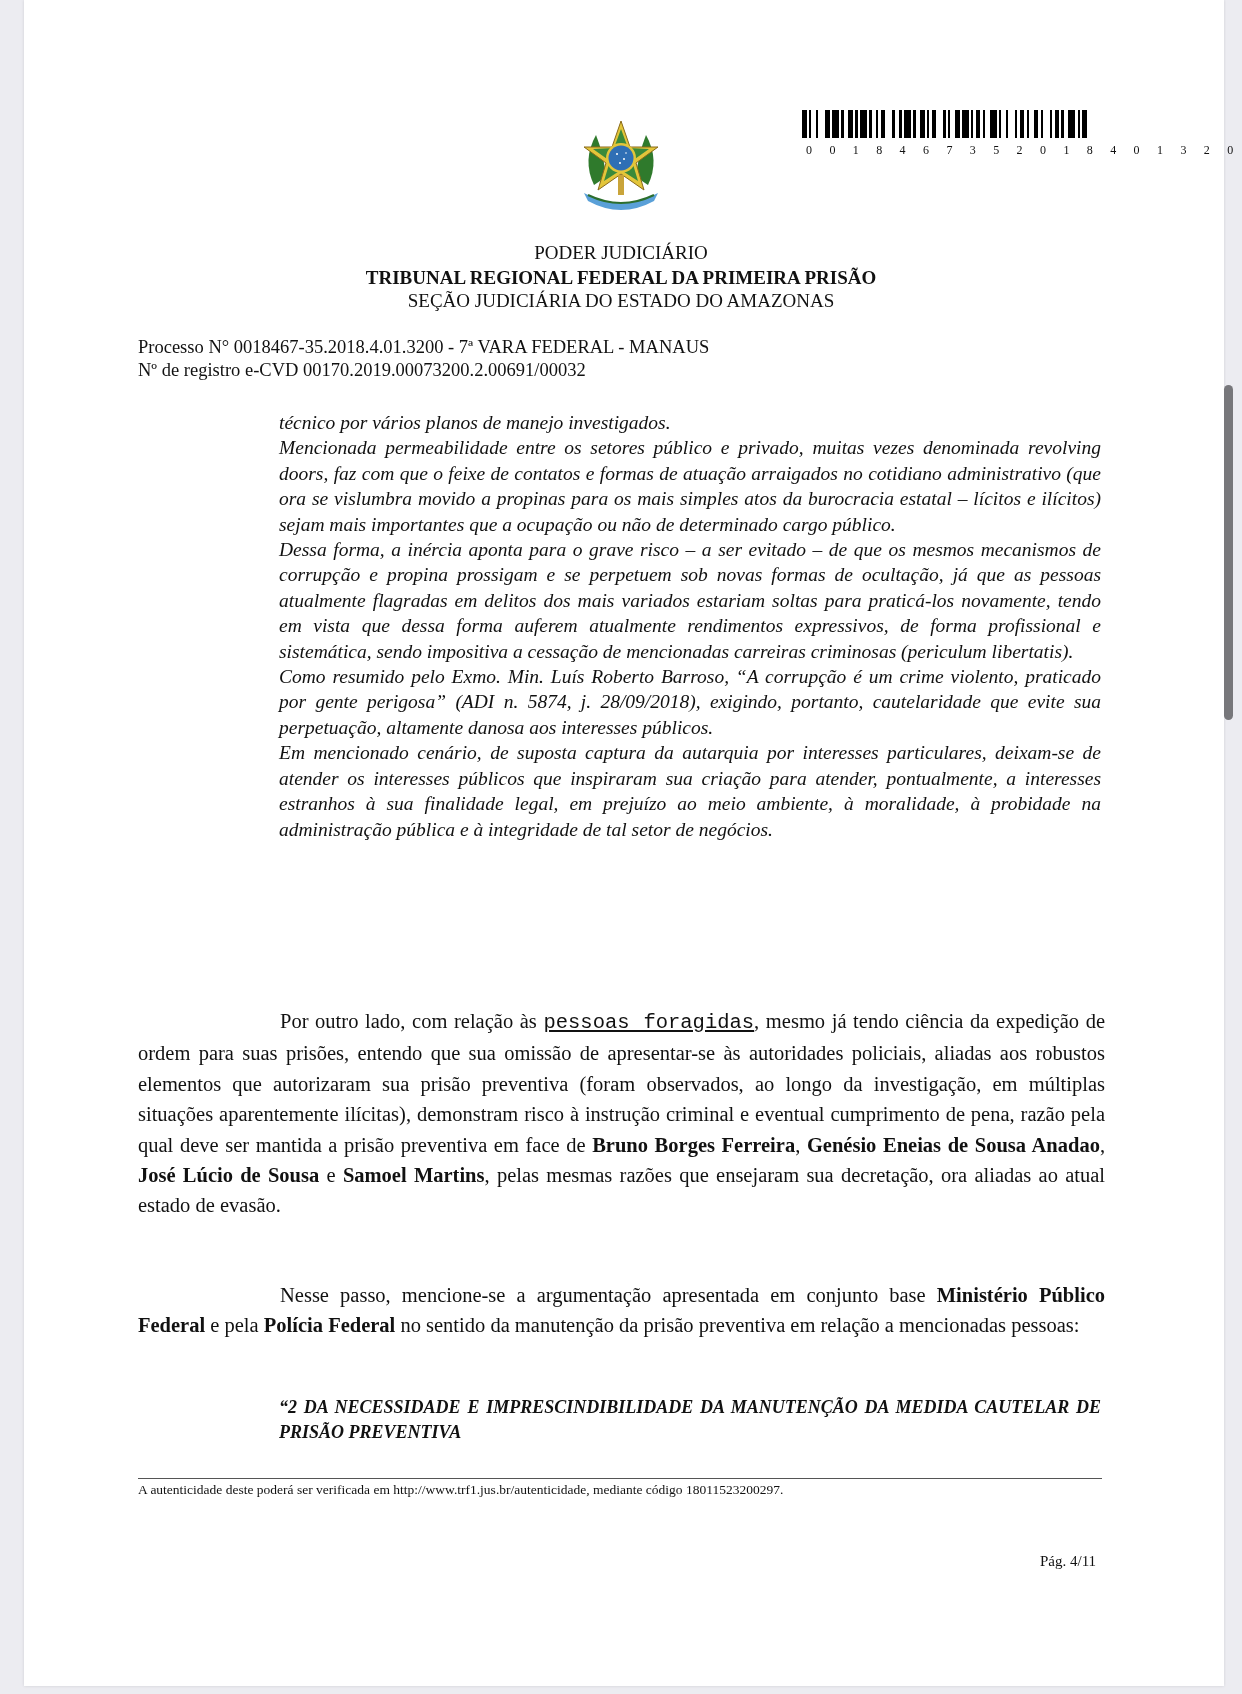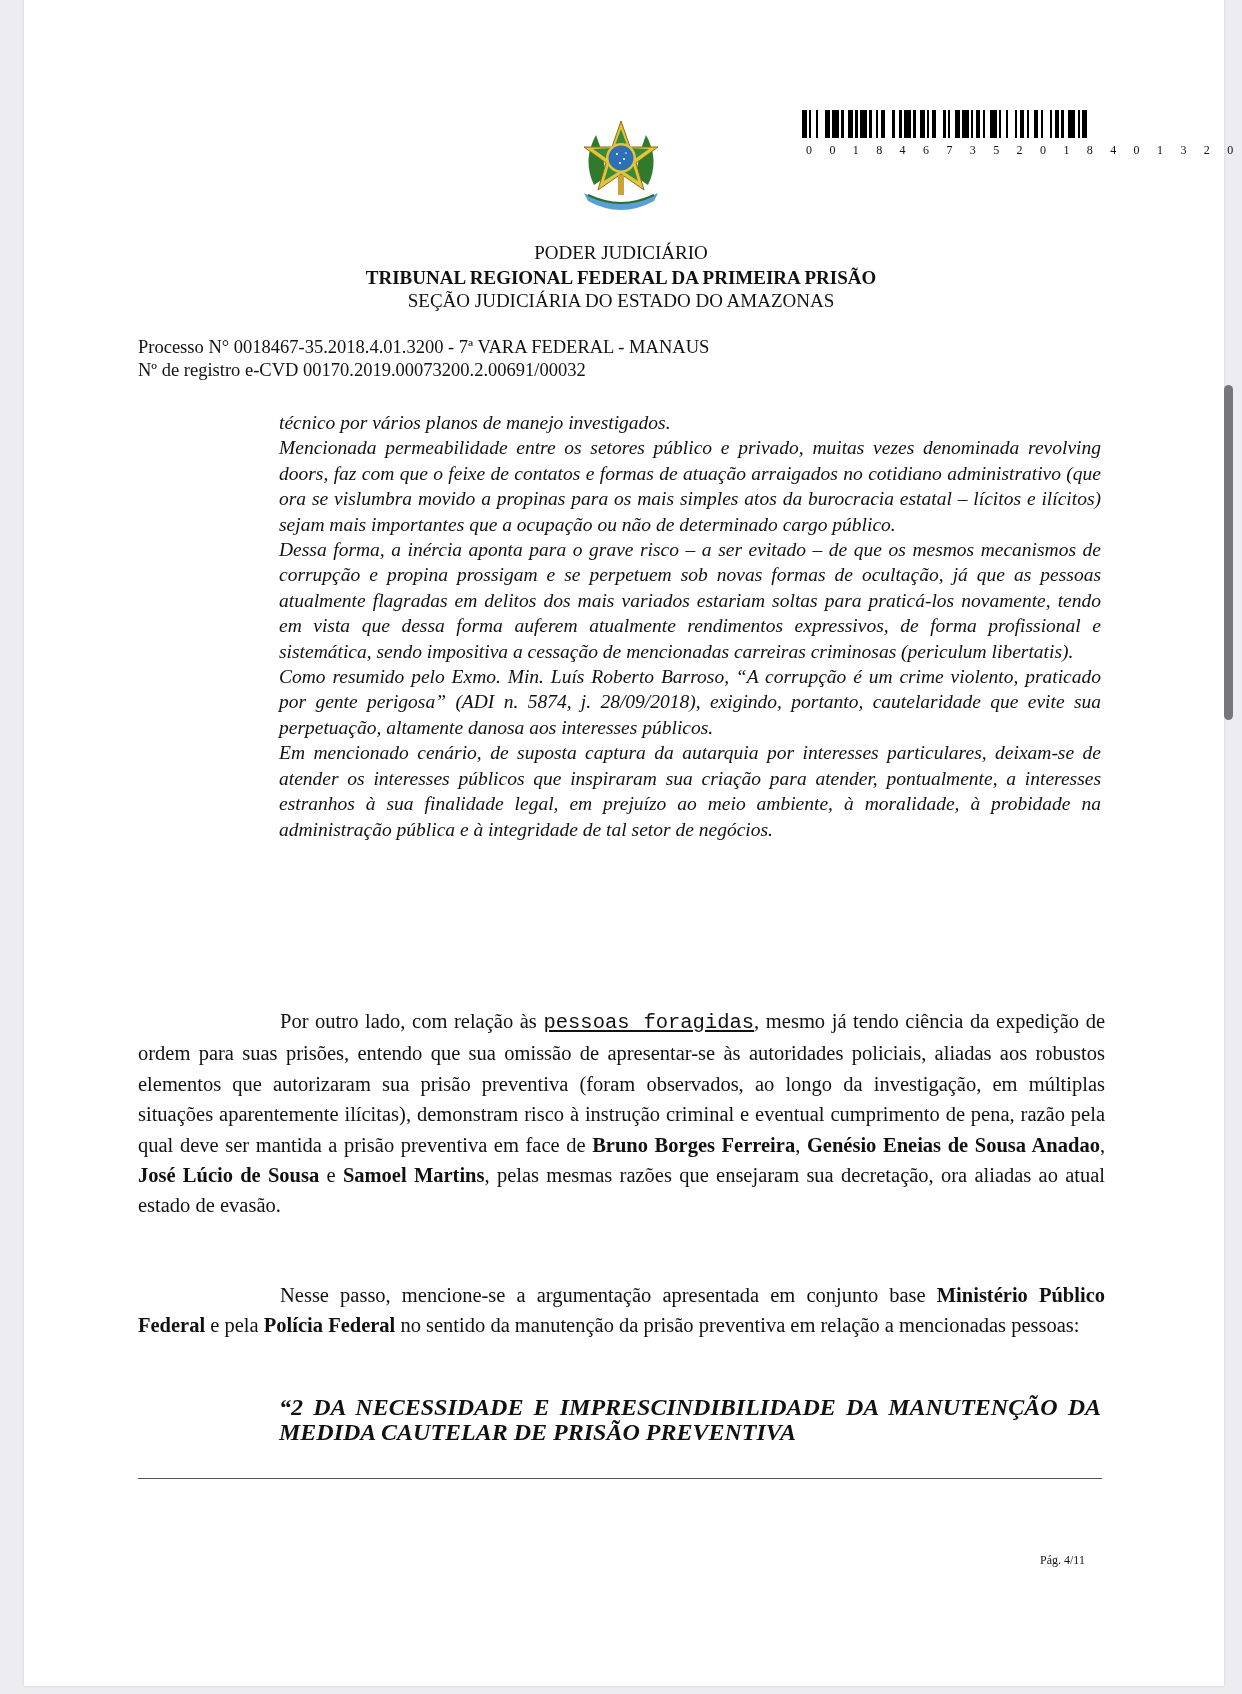--- a/index.html
+++ b/index.html
@@ -51,34 +51,34 @@
   .body-para {
     position: absolute; left: 138px; width: 967px;
     font-size: 20.5px; line-height: 30.4px; text-align: justify;
   }
   .body-para p { margin: 0; text-indent: 142px; }
   .para1 { top: 1006px; }
   .para2 { top: 1280px; }
   .u { text-decoration: underline; font-family: Liberation Mono, monospace; }
   .heading-quote {
     position: absolute; left: 279px; top: 1395px; width: 822px;
-    font-style: italic; font-weight: bold; font-size: 24px; line-height: 25px;
+    font-style: italic; font-weight: bold; font-size: 18px; line-height: 25px;
     text-align: justify;
   }
   .footer-rule {
     position: absolute; left: 138px; top: 1478px; width: 964px; height: 0;
     border-top: 1px solid #555;
   }
   .footer {
     position: absolute; left: 138px; top: 1481px; width: 967px;
     font-size: 13.5px; line-height: 18.5px;
   }
   .footer div { white-space: nowrap; }
   .pageno {
-    position: absolute; left: 1040px; top: 1553px; font-size: 12px; white-space: nowrap;
+    position: absolute; left: 1040px; top: 1553px; font-size: 15px; white-space: nowrap;
   }
 </style>
 </head>
 <body>
 
 <div class="page"></div>
 
 <div class="scrollbar-track"></div>
 <div class="scrollbar-thumb"></div>
 
@@ -202,15 +202,16 @@
 </div>
 
 <div class="body-para para2">
   <p><span>Nesse passo, mencione-se a argumentação apresentada em conjunto base </span><b>Ministério Público Federal</b><span> e pela </span><b>Polícia Federal</b><span> no sentido da manutenção da prisão preventiva em relação a mencionadas pessoas:</span></p>
 </div>
 
 <div class="heading-quote">“2 DA NECESSIDADE E IMPRESCINDIBILIDADE DA MANUTENÇÃO DA MEDIDA CAUTELAR DE PRISÃO PREVENTIVA</div>
 
 <div class="footer-rule"></div>
 <div class="footer">
+  <div>A autenticidade deste poderá ser verificada em http://www.trf1.jus.br/autenticidade, mediante código 18011523200297.</div>
 </div>
 
 <div class="pageno">Pág. 4/11</div>
 
 </body></html>

